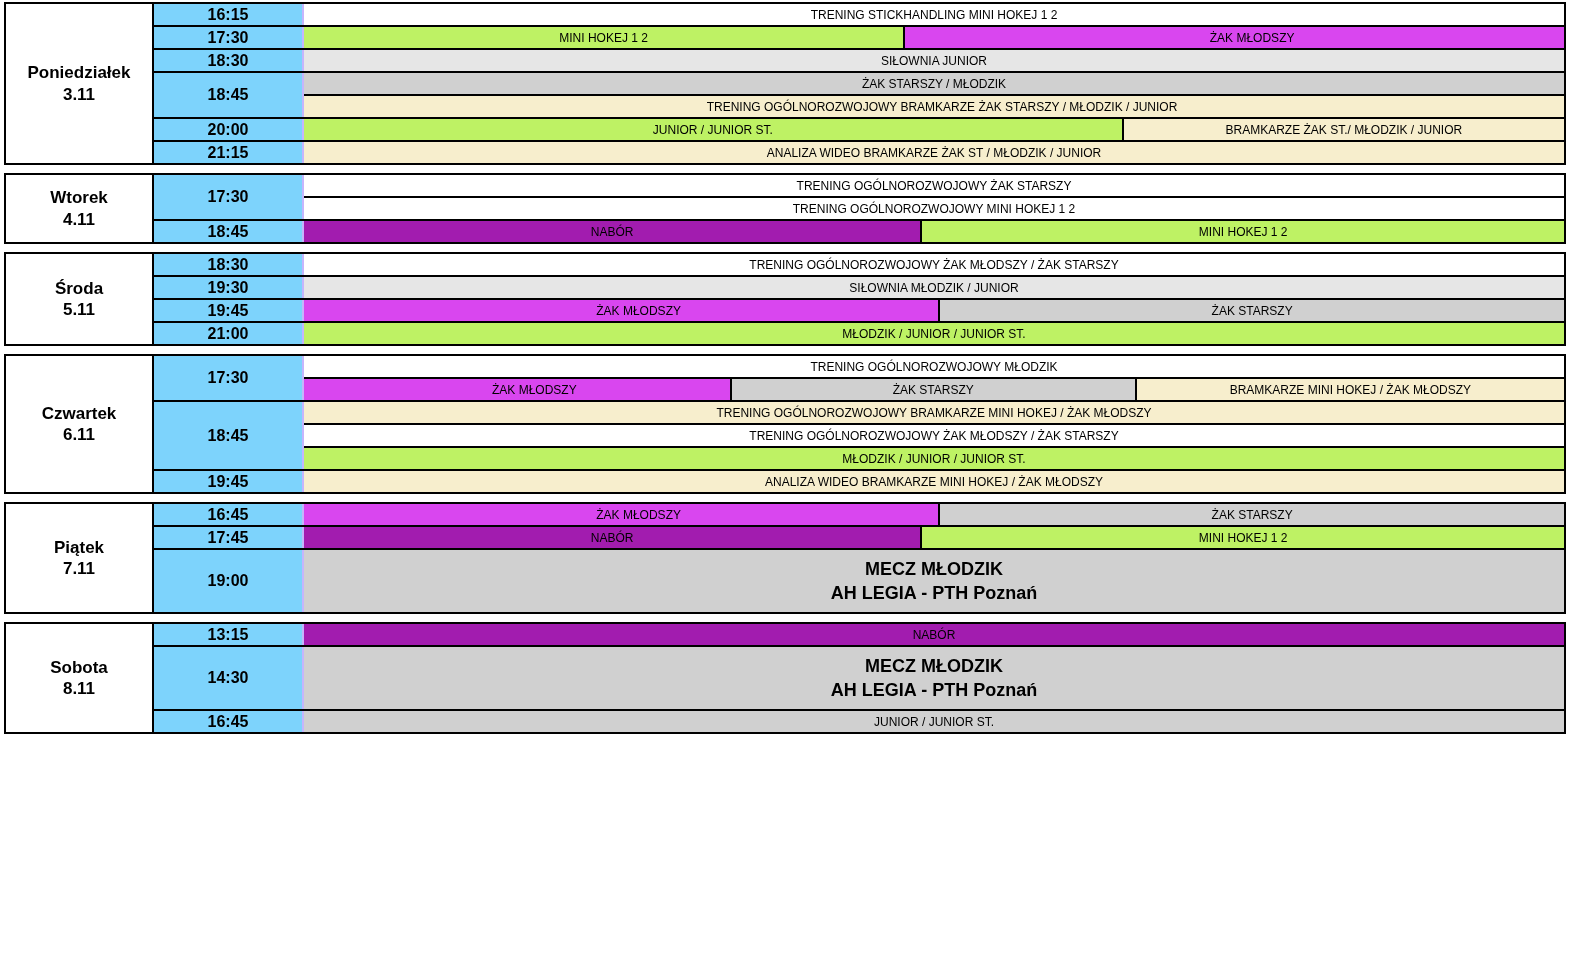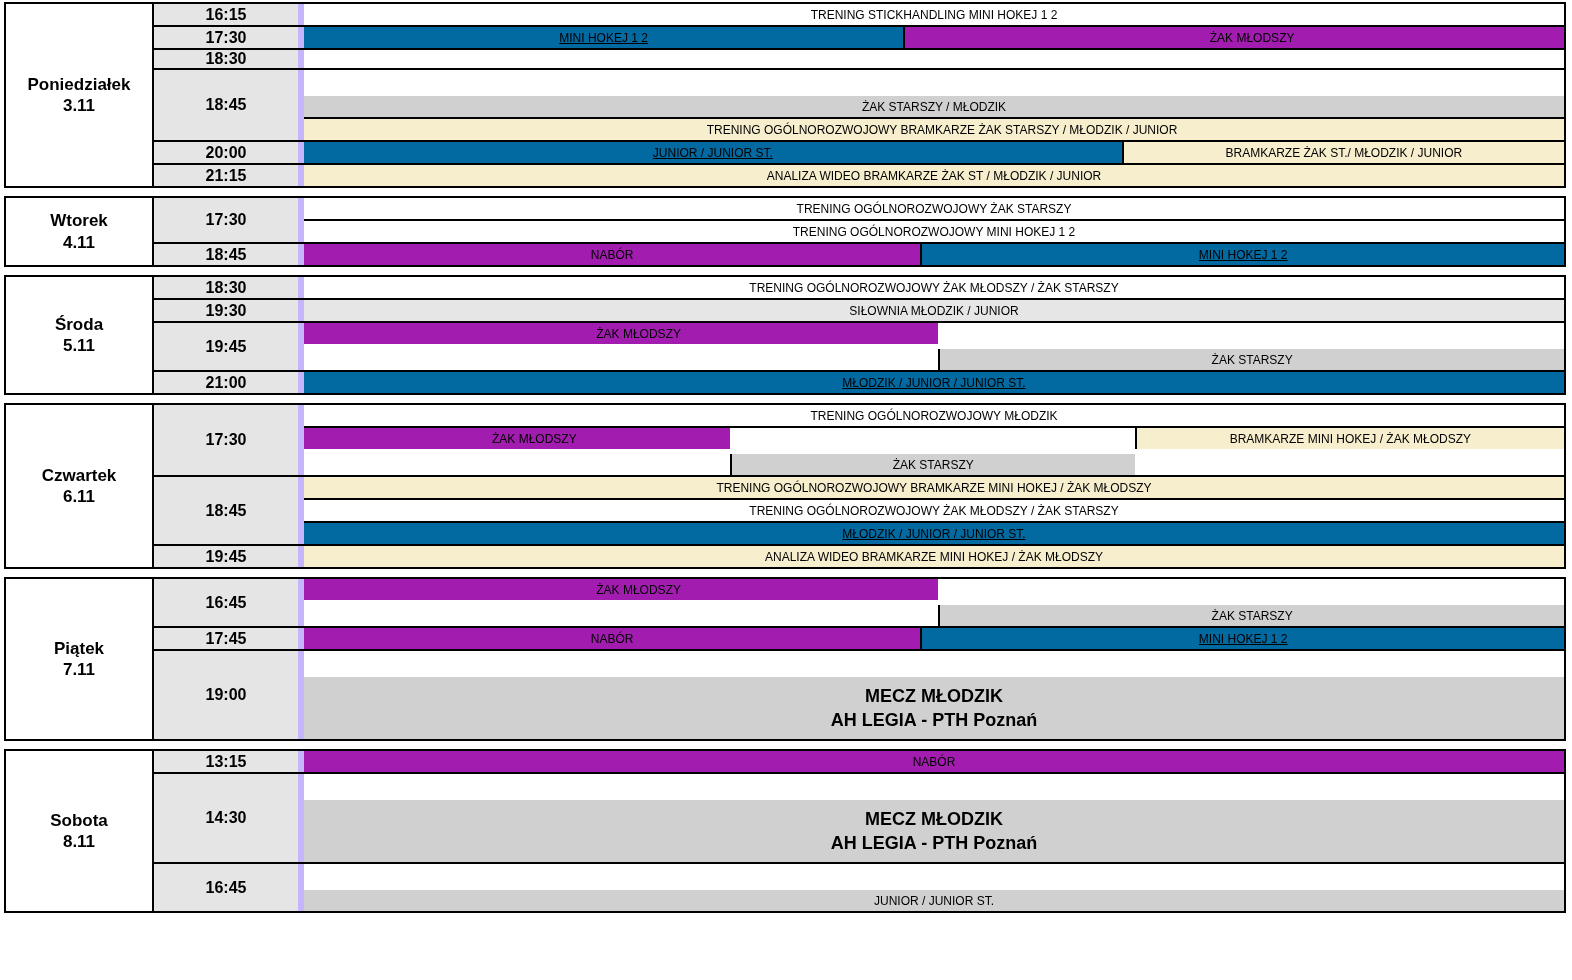--- a/index.html
+++ b/index.html
@@ -50,27 +50,27 @@
     display:flex;
     border-bottom:2px solid #000;
     min-width:0;
   }
   .slot:last-child{border-bottom:none;}
 
   .time{
     width:150px;
     flex:0 0 150px;
     box-sizing:border-box;
-    border-right:6px solid #c4b5fd;
+    border-right:2px solid #c4b5fd;
     display:flex;
     align-items:center;
     justify-content:center;
     font-weight:bold;
     font-size:16px;
-    background:#e5e5e5;
+    background:#7dd3fc;
   }
   .lines{
     flex:1 1 auto;
     display:flex;
     flex-direction:column;
     min-width:0;
   }
   .line{
     display:flex;
     min-width:0;
@@ -94,25 +94,25 @@
     flex-direction:column;
     font-weight:bold;
     font-size:18px;
     line-height:1.35;
     justify-content:center;
   }
   .cell + .cell{border-left:2px solid #000;}
 
   .bg-white{background:#ffffff;}
   .bg-gray-light{background:#e6e6e6;}
-  .bg-gray-mid{background:#d0d0d0;margin-top:26px;}
-  .bg-gray-dark{background:#0369a1;text-decoration:underline;}
+  .bg-gray-mid{background:#d0d0d0;}
+  .bg-gray-dark{background:#bef264;}
   .bg-cream{background:#f7eecd;}
   .bg-green{background:#a21caf;}
-  .bg-blue{background:#a21caf;padding-left:35px;}
+  .bg-blue{background:#d946ef;padding-left:35px;}
 </style>
 </head>
 <body>
 
 <div id="schedule">
     <div class="day-block">
       <div class="day-name">
         <span class="dnl">Poniedziałek</span>
         <span class="dnl">3.11</span>
       </div>
@@ -129,20 +129,25 @@
           <div class="time">17:30</div>
           <div class="lines">
             <div class="line">
               <div class="cell bg-gray-dark" style="flex: 49 1 0px;">MINI HOKEJ 1 2</div>
               <div class="cell bg-blue" style="flex: 51 1 0px;">ŻAK MŁODSZY</div>
             </div>
           </div>
         </div>
         <div class="slot">
           <div class="time">18:30</div>
+          <div class="lines">
+            <div class="line">
+              <div class="cell bg-gray-light" style="flex: 100 1 0px;">SIŁOWNIA JUNIOR</div>
+            </div>
+          </div>
         </div>
         <div class="slot">
           <div class="time">18:45</div>
           <div class="lines">
             <div class="line">
               <div class="cell bg-gray-mid" style="flex: 100 1 0px;">ŻAK STARSZY / MŁODZIK</div>
             </div>
             <div class="line">
               <div class="cell bg-cream" style="flex: 100 1 0px; padding-left: 16px;">TRENING OGÓLNOROZWOJOWY BRAMKARZE ŻAK STARSZY / MŁODZIK / JUNIOR</div>
             </div>

